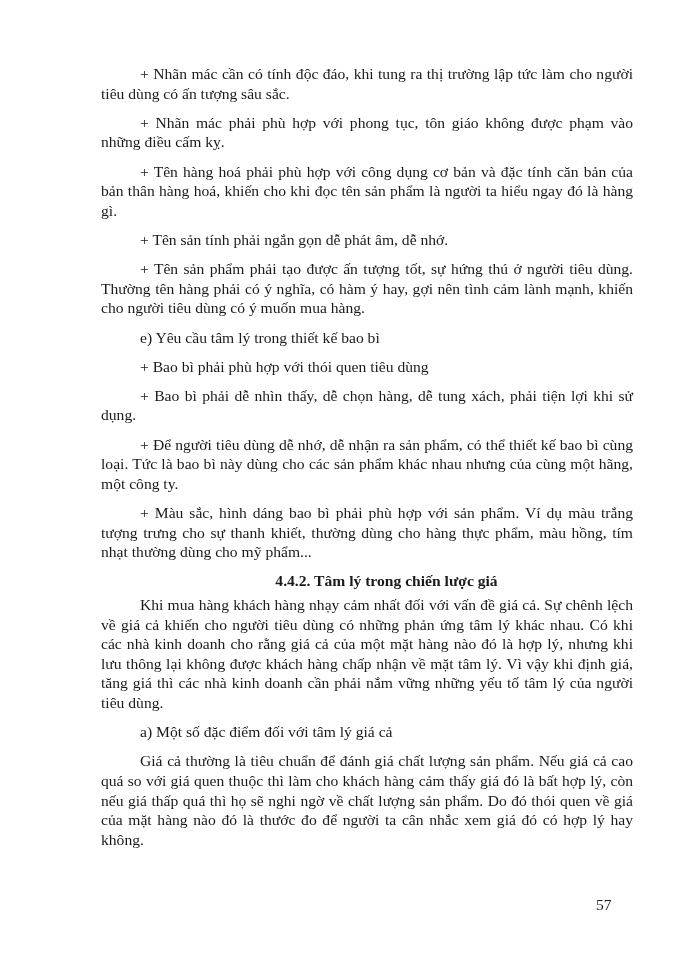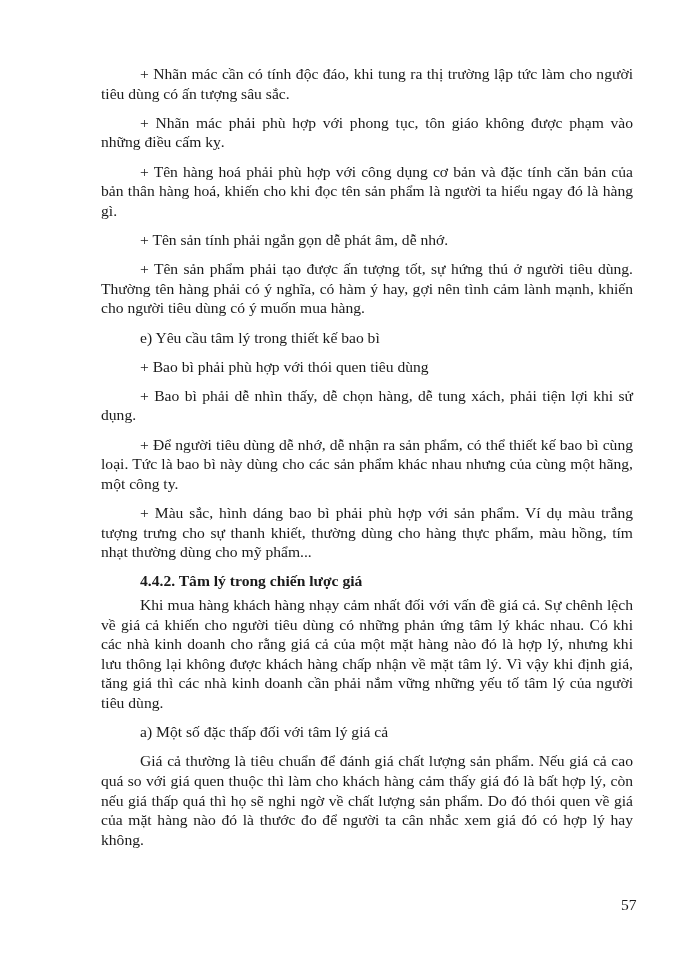--- a/index.html
+++ b/index.html
@@ -25,24 +25,25 @@
     }
     .para {
       margin: 0 0 9.6px 0;
       text-indent: 39px;
       text-align: justify;
     }
     .heading {
       margin: 0 0 4px 0;
       text-indent: 39px;
       font-weight: bold;
+      text-align: center;
     }
     .page-number {
       position: absolute;
-      left: 621px;
+      left: 596px;
       top: 896px;
       font-size: 15.6px;
       font-family: "Liberation Serif", "DejaVu Serif", serif;
     }
   </style>
 </head>
 <body>
 
 <div class="page">
   <p class="para">+ Nhãn mác cần có tính độc đáo, khi tung ra thị trường lập tức làm cho người tiêu dùng có ấn tượng sâu sắc.</p>
@@ -52,18 +53,18 @@
   <p class="para">+ Tên sản phẩm phải tạo được ấn tượng tốt, sự hứng thú ở người tiêu dùng. Thường tên hàng phải có ý nghĩa, có hàm ý hay, gợi nên tình cảm lành mạnh, khiến cho người tiêu dùng có ý muốn mua hàng.</p>
   <p class="para">e) Yêu cầu tâm lý trong thiết kế bao bì</p>
   <p class="para">+ Bao bì phải phù hợp với thói quen tiêu dùng</p>
   <p class="para">+ Bao bì phải dễ nhìn thấy, dễ chọn hàng, dễ tung xách, phải tiện lợi khi sử dụng.</p>
   <p class="para">+ Để người tiêu dùng dễ nhớ, dễ nhận ra sản phẩm, có thể thiết kế bao bì cùng loại. Tức là bao bì này dùng cho các sản phẩm khác nhau nhưng của cùng một hãng, một công ty.</p>
   <p class="para">+ Màu sắc, hình dáng bao bì phải phù hợp với sản phẩm. Ví dụ màu trắng tượng trưng cho sự thanh khiết, thường dùng cho hàng thực phẩm, màu hồng, tím nhạt thường dùng cho mỹ phẩm...</p>
 
   <p class="heading">4.4.2. Tâm lý trong chiến lược giá</p>
 
   <p class="para">Khi mua hàng khách hàng nhạy cảm nhất đối với vấn đề giá cả. Sự chênh lệch về giá cả khiến cho người tiêu dùng có những phản ứng tâm lý khác nhau. Có khi các nhà kinh doanh cho rằng giá cả của một mặt hàng nào đó là hợp lý, nhưng khi lưu thông lại không được khách hàng chấp nhận về mặt tâm lý. Vì vậy khi định giá, tăng giá thì các nhà kinh doanh cần phải nắm vững những yếu tố tâm lý của người tiêu dùng.</p>
-  <p class="para">a) Một số đặc thấp đối với tâm lý giá cả</p>
+  <p class="para">a) Một số đặc điểm đối với tâm lý giá cả</p>
   <p class="para">Giá cả thường là tiêu chuẩn để đánh giá chất lượng sản phẩm. Nếu giá cả cao quá so với giá quen thuộc thì làm cho khách hàng cảm thấy giá đó là bất hợp lý, còn nếu giá thấp quá thì họ sẽ nghi ngờ về chất lượng sản phẩm. Do đó thói quen về giá của mặt hàng nào đó là thước đo để người ta cân nhắc xem giá đó có hợp lý hay không.</p>
 
 </div>
 
 <div class="page-number">57</div>
 
 </body></html>

